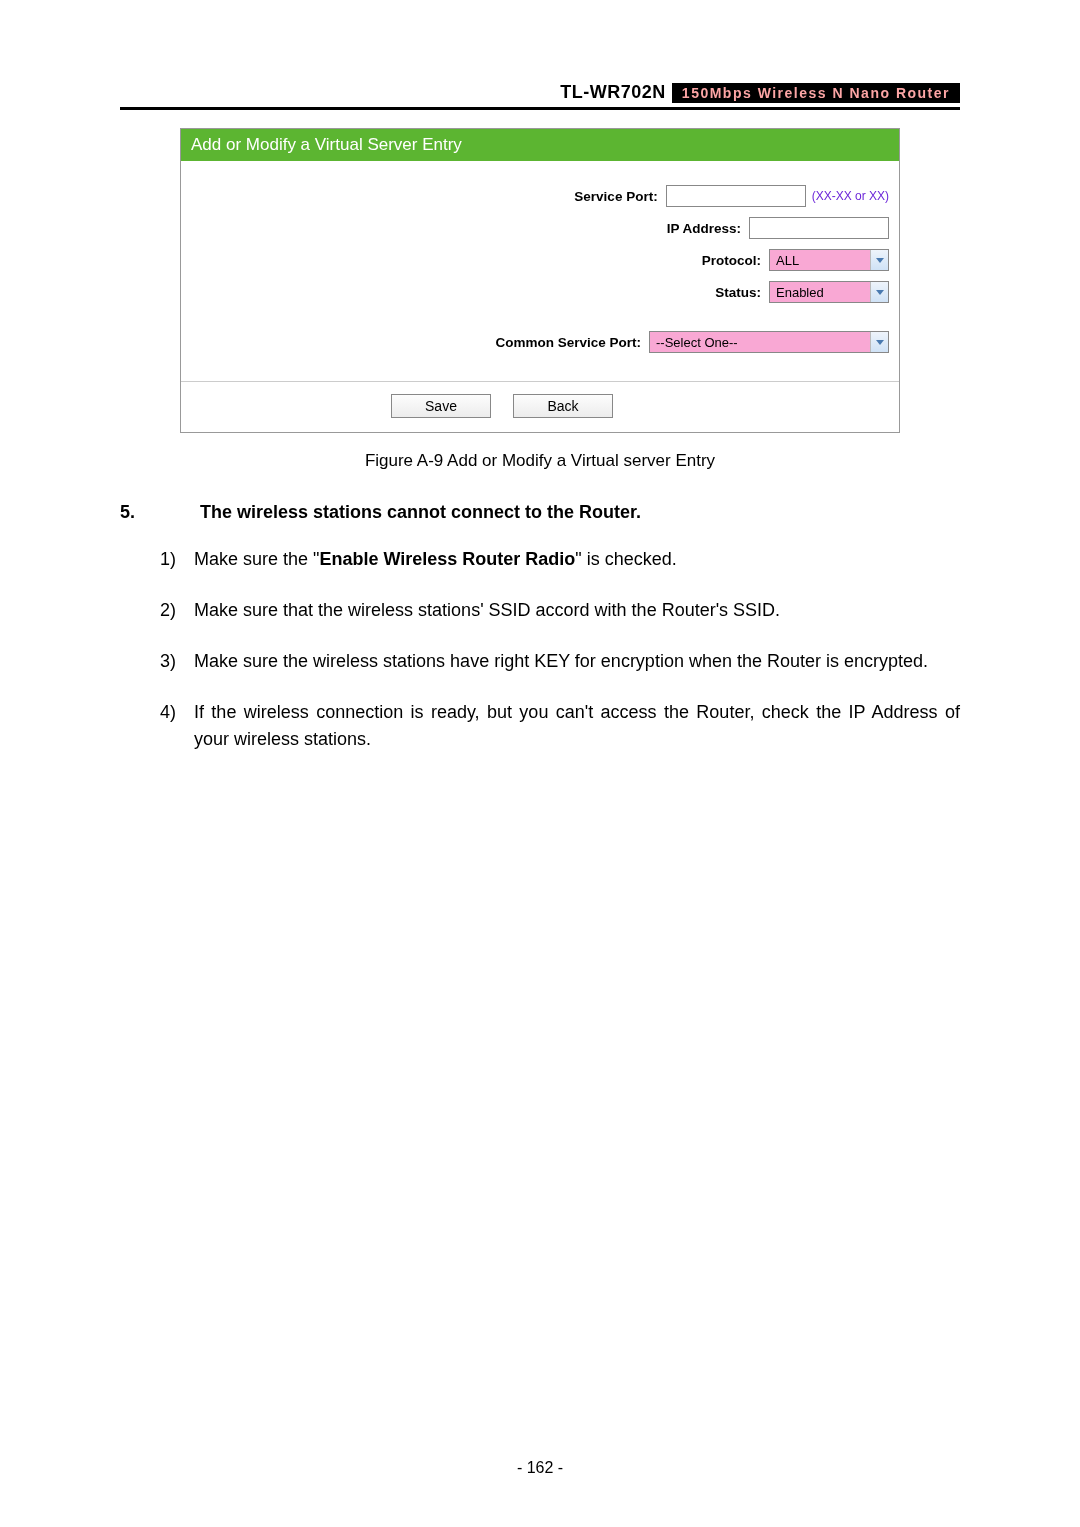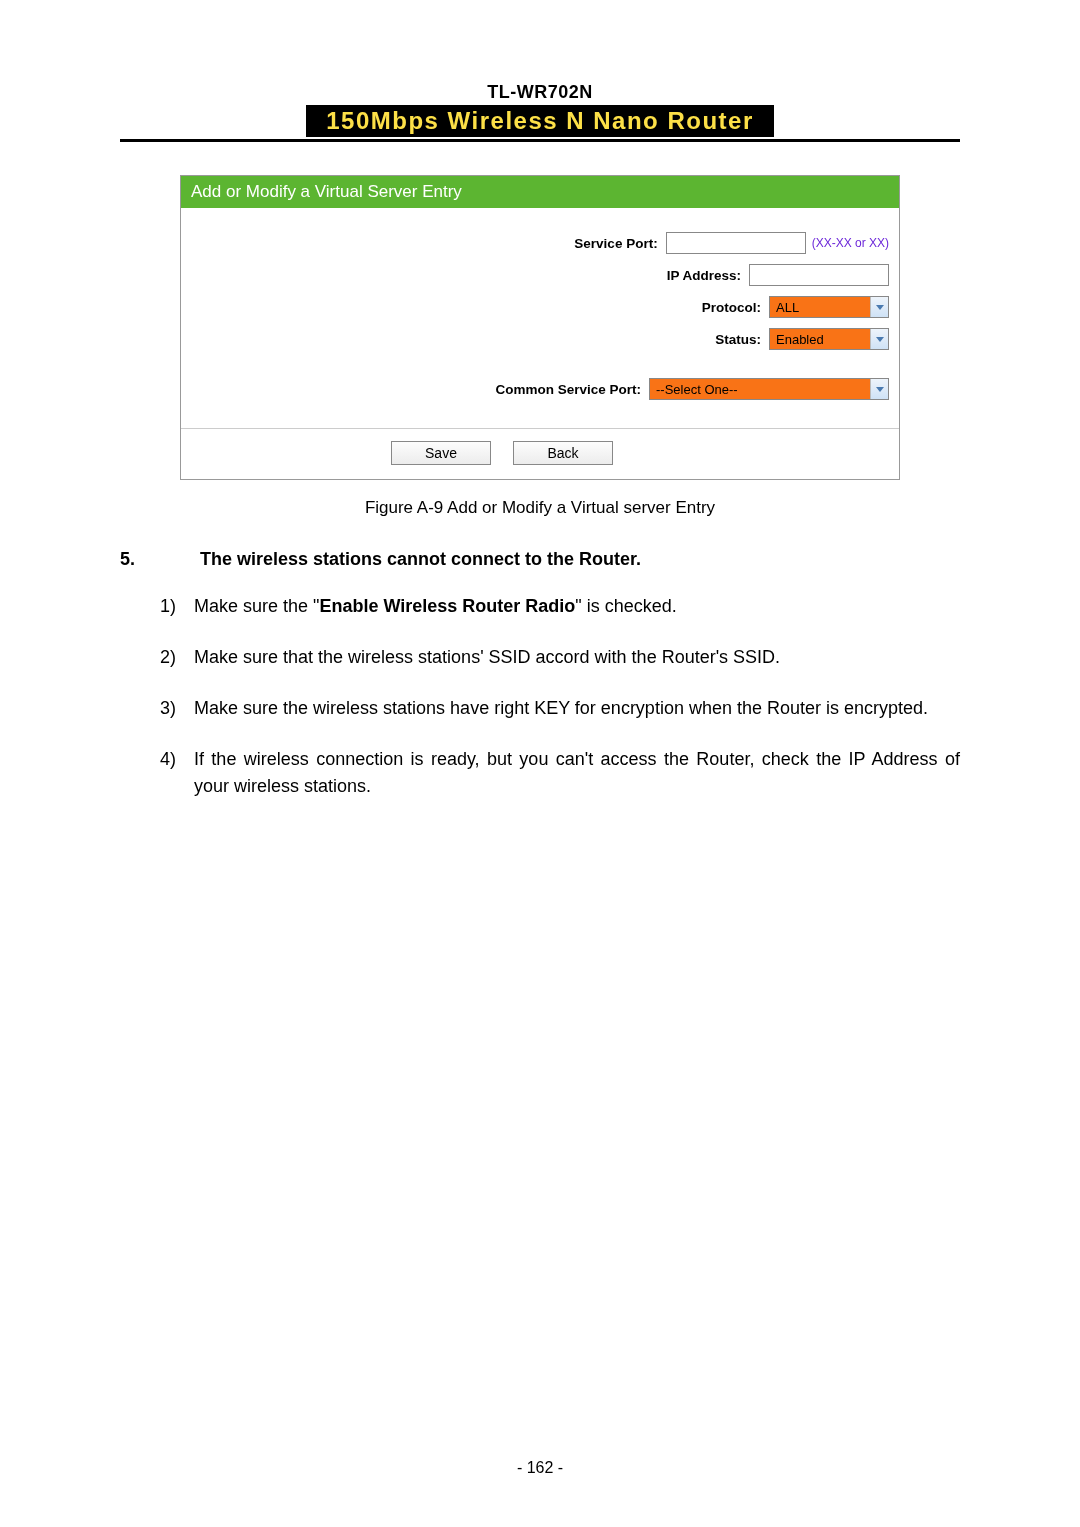--- a/index.html
+++ b/index.html
@@ -15,35 +15,34 @@
   }
   .page {
     padding: 80px 120px 40px 120px;
   }
   .doc-header {
     display: flex;
     justify-content: flex-end;
     align-items: center;
     border-bottom: 3px solid #000;
     padding-bottom: 2px;
-    margin-bottom: 33px;
-    flex-direction: column;
+    margin-bottom: 18px;
   }
   .model {
     font-weight: bold;
     font-size: 18px;
     padding: 2px 6px;
     letter-spacing: 0.5px;
   }
   .desc {
     background: #000;
-    color: #fde047;
+    color: #fca5a5;
     font-weight: bold;
-    font-size: 24px;
-    padding: 2px 20px;
+    font-size: 14px;
+    padding: 2px 10px;
     letter-spacing: 1.5px;
   }
   .panel-wrap {
     margin: 0 60px;
     border-radius: 27px;
   }
   .panel {
     border: 1px solid #999;
   }
   .panel-title {
@@ -78,21 +77,21 @@
   }
   .hint {
     font-size: 12px;
     color: #6d28d9;
     margin-left: 6px;
   }
   .fselect {
     position: relative;
     height: 22px;
     border: 1px solid #888;
-    background: #f97316;
+    background: #f9a8d4;
     display: flex;
     align-items: center;
     padding-left: 6px;
     font-size: 13px;
   }
   .fselect .arrow {
     position: absolute;
     right: 0;
     top: 0;
     bottom: 0;

